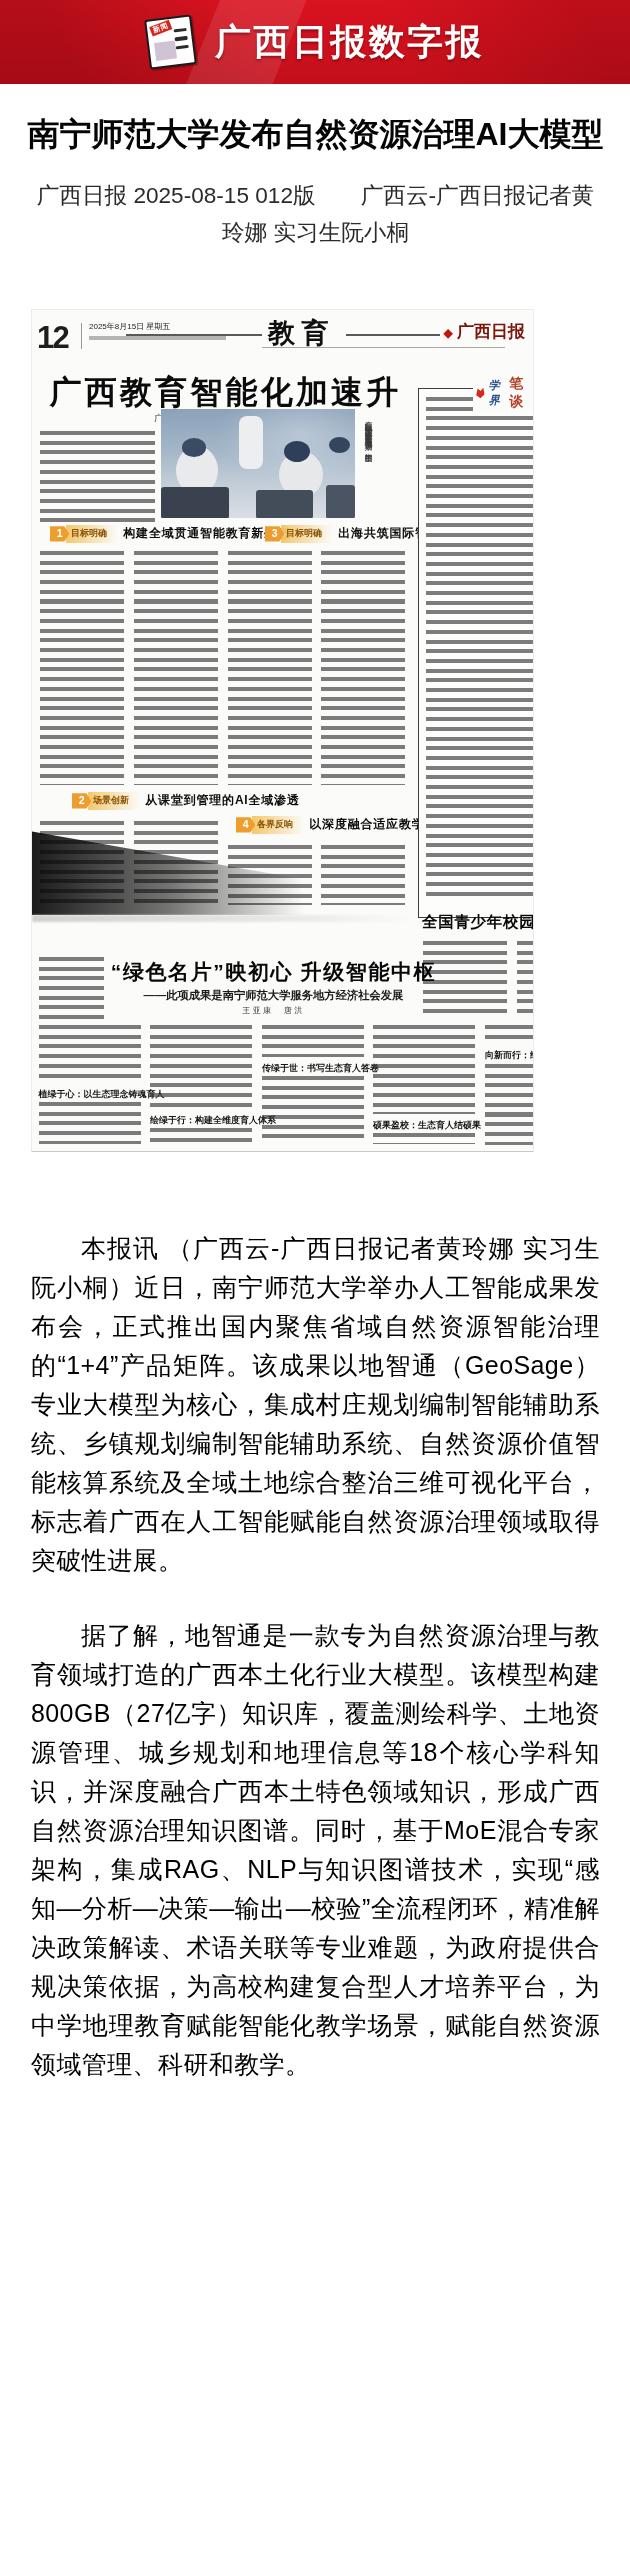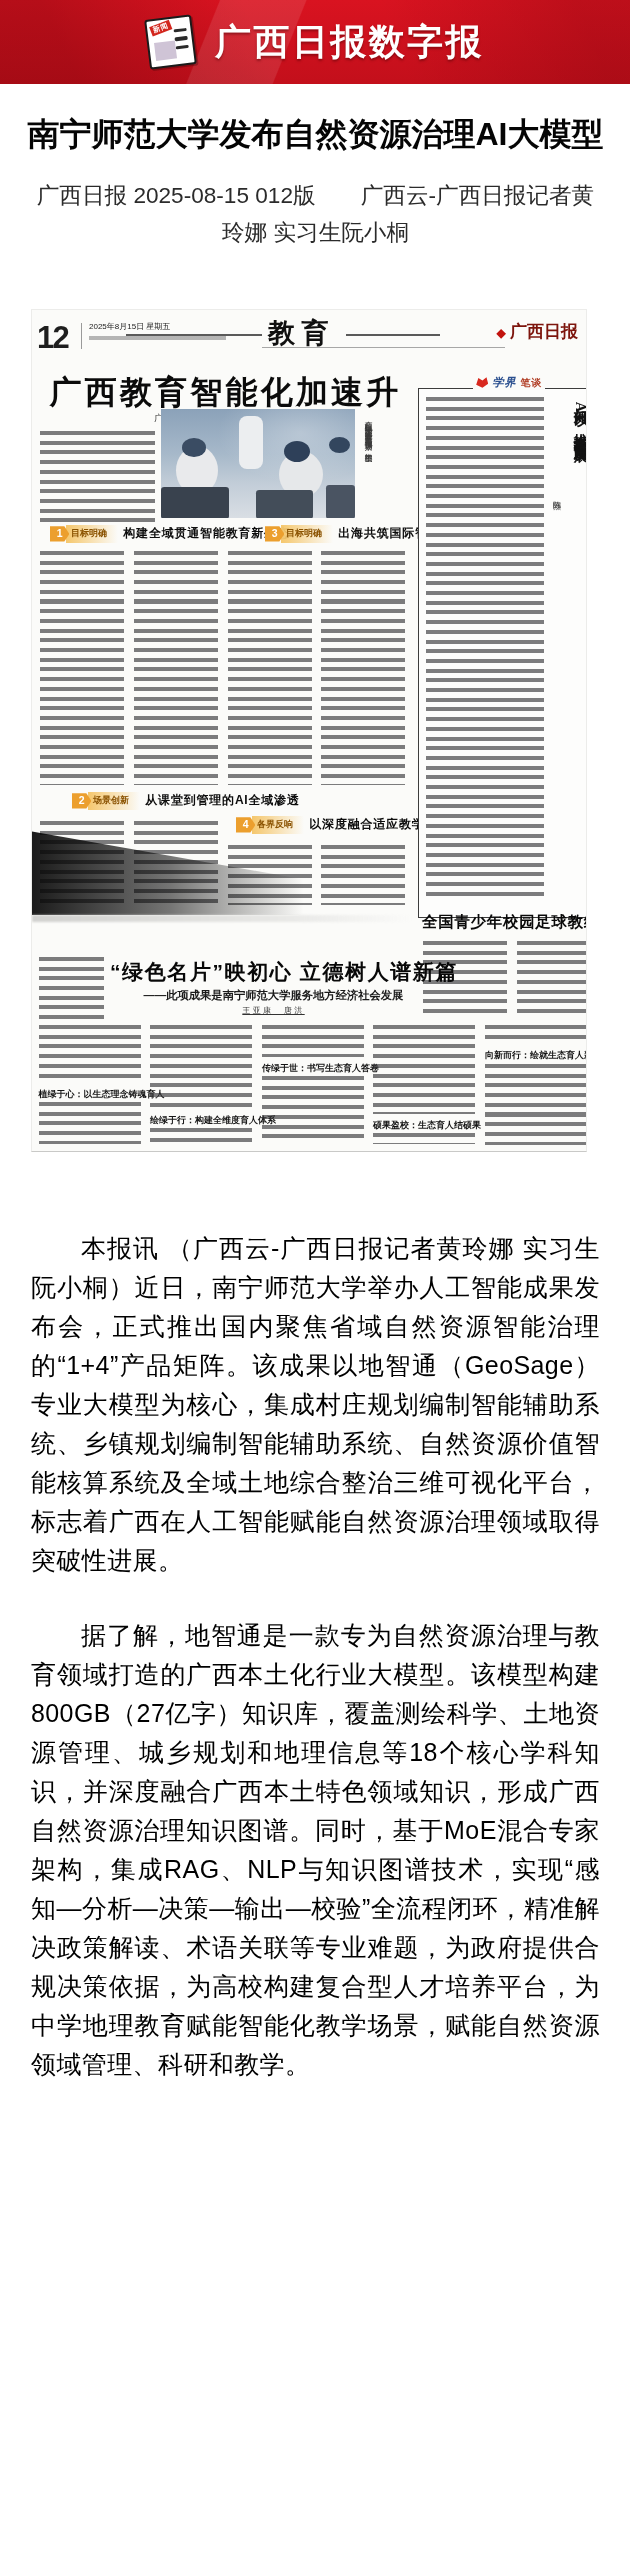--- a/index.html
+++ b/index.html
@@ -45,21 +45,21 @@
     margin:27.5px 27.5px 0; text-align:center;
     font-size:32px; line-height:1.42; font-weight:800; color:#050505;
   }
   .art-meta {
     margin:21px 29px 0; text-align:center;
     font-size:22.6px; line-height:1.62; color:#2b2b2b;
   }
 
   
   .scan {
-    position:absolute; left:31px; top:309px; width:556px; height:843px;
+    position:absolute; left:31px; top:309px; width:503px; height:843px;
     background:#fbfbf9; border:0.8px solid #ececea; border-bottom:1.6px solid #c9c9c7;
     overflow:hidden; font-family:"Liberation Sans", sans-serif;
   }
   .scan .abs { position:absolute; }
 
   
   .fp {
     background-image:repeating-linear-gradient(to bottom,
       rgba(45,45,48,.62) 0px, rgba(45,45,48,.62) 4px,
       rgba(0,0,0,0) 4px, rgba(0,0,0,0) 9.7px);
@@ -100,21 +100,21 @@
   .badge .tag {
     font-size:9px; font-weight:800; color:#8a5200; padding:2.4px 11.3px 2.4px 4.9px;
     background:linear-gradient(90deg,#f5c76d, rgba(250,236,205,0)); margin-left:-3.2px;
   }
   .badge .ttl { font-size:12px; font-weight:800; color:#0d0d0d; margin-left:4.9px; letter-spacing:0.8px; }
 
   .think-box { border:0.8px solid #3c3c3c; background:#fdfdfc; display:flex; padding:8px 6.5px; gap:4.9px; }
   .tb-label { display:flex; align-items:center; gap:4px; background:#fbfbf9; padding:0 3.2px; }
   .tb-icon { width:12px; height:10.5px; background:#d8281e; clip-path:polygon(0 72%, 18% 8%, 52% 32%, 86% 0, 100% 62%, 52% 100%); }
   .tb-xuejie { font-size:11.3px; font-weight:800; color:#2a4f8f; font-style:italic; letter-spacing:0.8px; }
-  .tb-bitan { font-size:10px; font-weight:800; color:#b3432b; letter-spacing:0.8px; }
+  .tb-bitan { font-size:14px; font-weight:800; color:#b3432b; letter-spacing:0.8px; }
   .v-headline {
     writing-mode:vertical-rl; font-size:14.6px; font-weight:800; color:#131313;
     font-family:"Liberation Serif", serif; letter-spacing:1.6px; line-height:1.55;
   }
   .v-author { writing-mode:vertical-rl; font-size:8px; color:#2c2c2c; letter-spacing:1.6px; }
 
   .wedge {
     background:linear-gradient(to right, rgba(8,8,8,.92) 0%, rgba(8,8,8,.55) 45%, rgba(8,8,8,0) 88%);
     clip-path:polygon(0 14%, 100% 70%, 100% 100%, 0 100%);
   }
@@ -229,23 +229,23 @@
     </div>
   </div>
 
   <div class="abs wedge" style="left:0; top:508px; width:309px; height:97px;"></div>
   <div class="abs fold" style="left:0; top:605px; width:380px;"></div>
 
   <div class="abs fb-head" style="left:390px; top:602px;">全国青少年校园足球教练员专项培训开班</div>
   <div class="abs fp" style="left:391px; top:631px; width:84px; height:74px;"></div>
   <div class="abs fp" style="left:485px; top:631px; width:84px; height:74px;"></div>
 
-  <div class="abs g-head" style="left:78px; top:648px; width:327px;">“绿色名片”映初心 立德树人谱新篇</div>
+  <div class="abs g-head" style="left:78px; top:648px; width:327px;">“绿色名片”映初心 升级智能中枢</div>
   <div class="abs g-sub" style="left:78px; top:678px; width:327px;">——此项成果是南宁师范大学服务地方经济社会发展</div>
-  <div class="abs g-by" style="left:78px; top:695px; width:327px;text-decoration:underline;">王亚康　唐洪</div>
+  <div class="abs g-by" style="left:78px; top:695px; width:327px;">王亚康　唐洪</div>
 
   <div class="abs fp" style="left:6.5px;   top:647px; width:65px; height:63px;"></div>
   <div class="abs fp" style="left:6.5px;   top:715px; width:102px; height:58px;"></div>
   <div class="abs xhead" style="left:6.5px; top:778px;">植绿于心：以生态理念铸魂育人</div>
   <div class="abs fp" style="left:6.5px;   top:792px; width:102px; height:42px;"></div>
 
   <div class="abs fp" style="left:118px; top:715px; width:102px; height:84px;"></div>
   <div class="abs xhead" style="left:118px; top:804px;">绘绿于行：构建全维度育人体系</div>
   <div class="abs fp" style="left:118px; top:818px; width:102px; height:16px;"></div>
 

